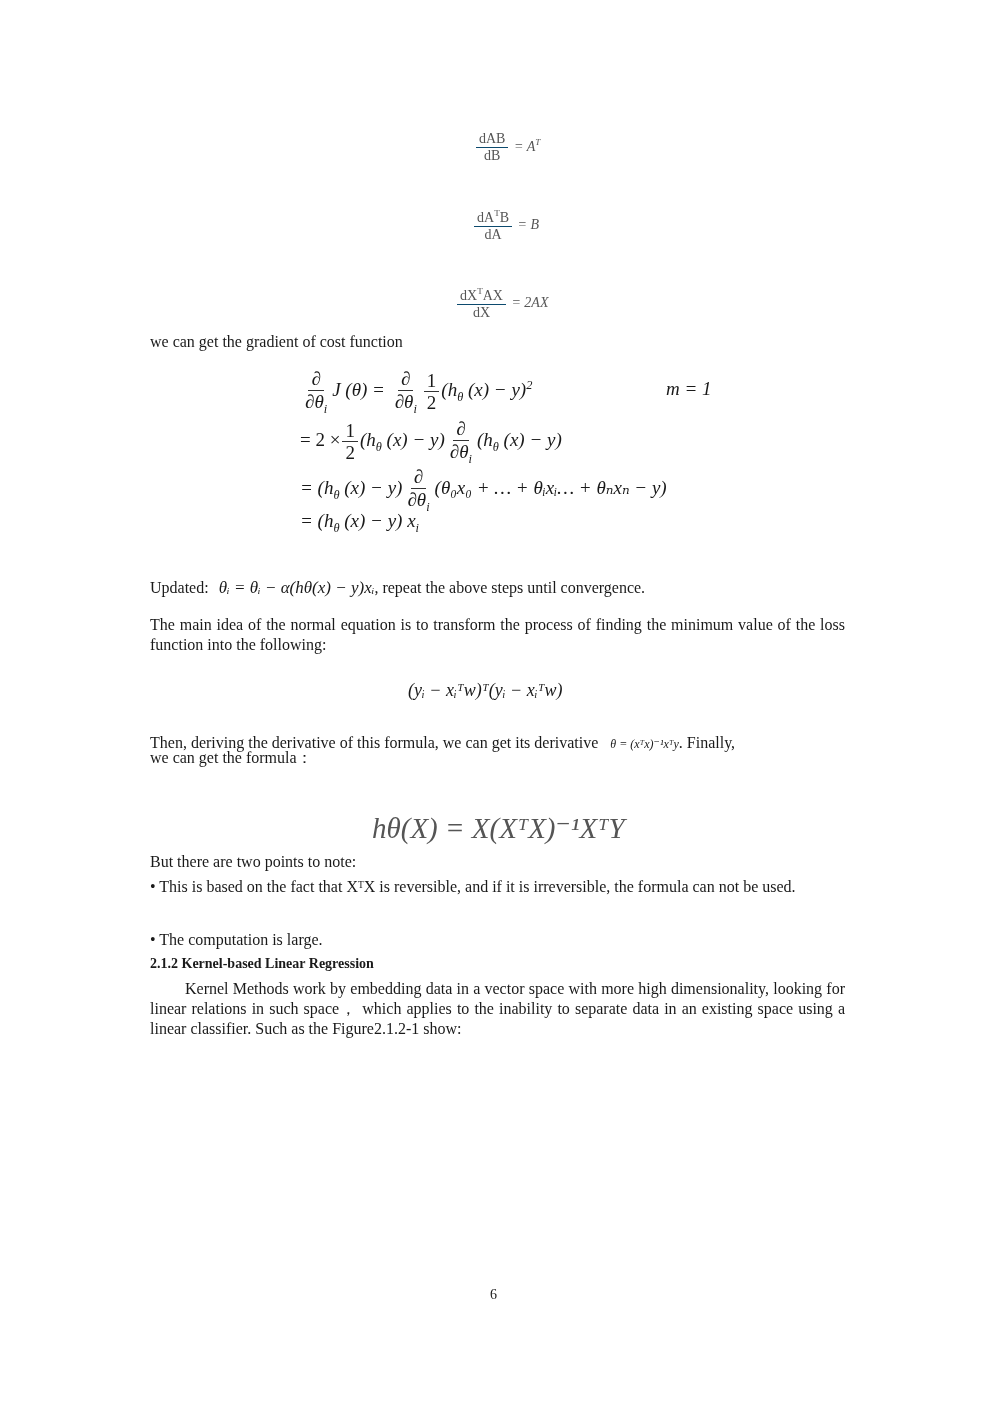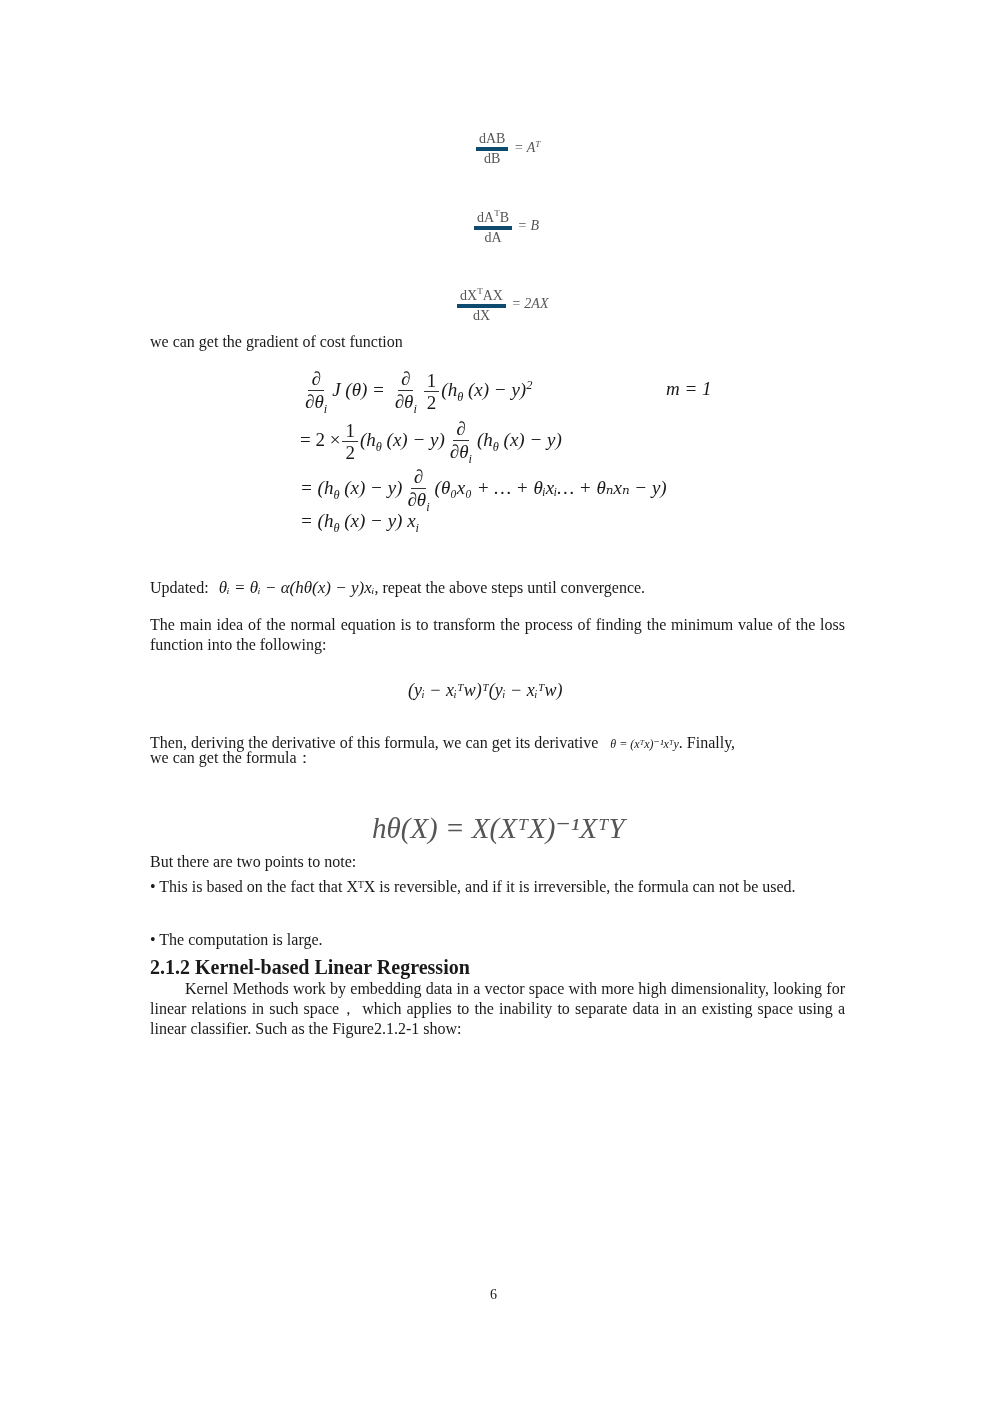--- a/index.html
+++ b/index.html
@@ -7,24 +7,24 @@
          font-family: "Liberation Serif", "DejaVu Serif", serif; color: #1a1a1a; }
   .abs { position: absolute; }
   .para { position: absolute; left: 150px; width: 695px; font-size: 16px; line-height: 20px; text-align: justify; }
   .line { position: absolute; left: 150px; font-size: 16px; line-height: 20px; white-space: nowrap; }
   .math { font-family: "Liberation Serif", "DejaVu Serif", serif; font-style: italic; }
   .rm { font-style: normal; }
   .frac { display: inline-flex; flex-direction: column; align-items: center; vertical-align: middle; margin: 0 2px; }
   .frac .num { border-bottom: 1px solid #333; padding: 0 3px; line-height: 1.15; }
   .frac .den { padding: 0 3px; line-height: 1.15; }
   .katex-like { color: #555; font-size: 14px; }
-  .katex-like .frac .num { border-bottom: 4px solid #0c4a6e; }
+  .katex-like .frac .num { border-bottom: 1px solid #0c4a6e; }
   sup, sub { font-size: 0.65em; }
   .eq-block { position: absolute; font-size: 19px; }
-  .heading { position: absolute; left: 150px; font-size: 20px; font-weight: bold; }
+  .heading { position: absolute; left: 150px; font-size: 14px; font-weight: bold; }
   .page-num { position: absolute; left: 490px; top: 1287px; font-size: 14px; }
   .big-formula { color: #555; font-size: 29px; }
   .indent { text-indent: 35px; }
 </style>
 </head>
 <body>
 
 <div class="abs katex-like math" style="left:474px; top:131px;">
   <span class="frac">
       <span class="num rm">dAB</span>

